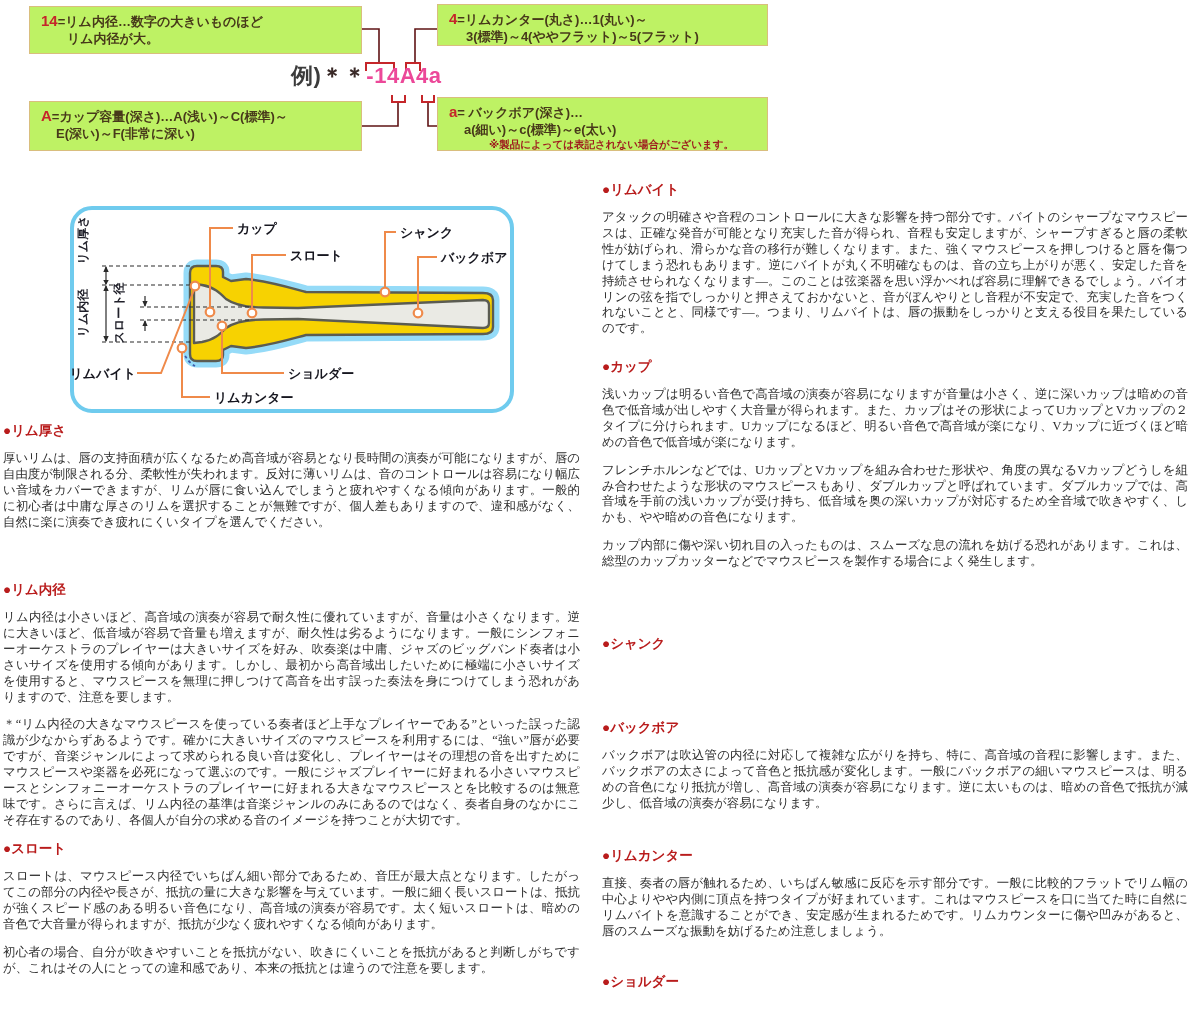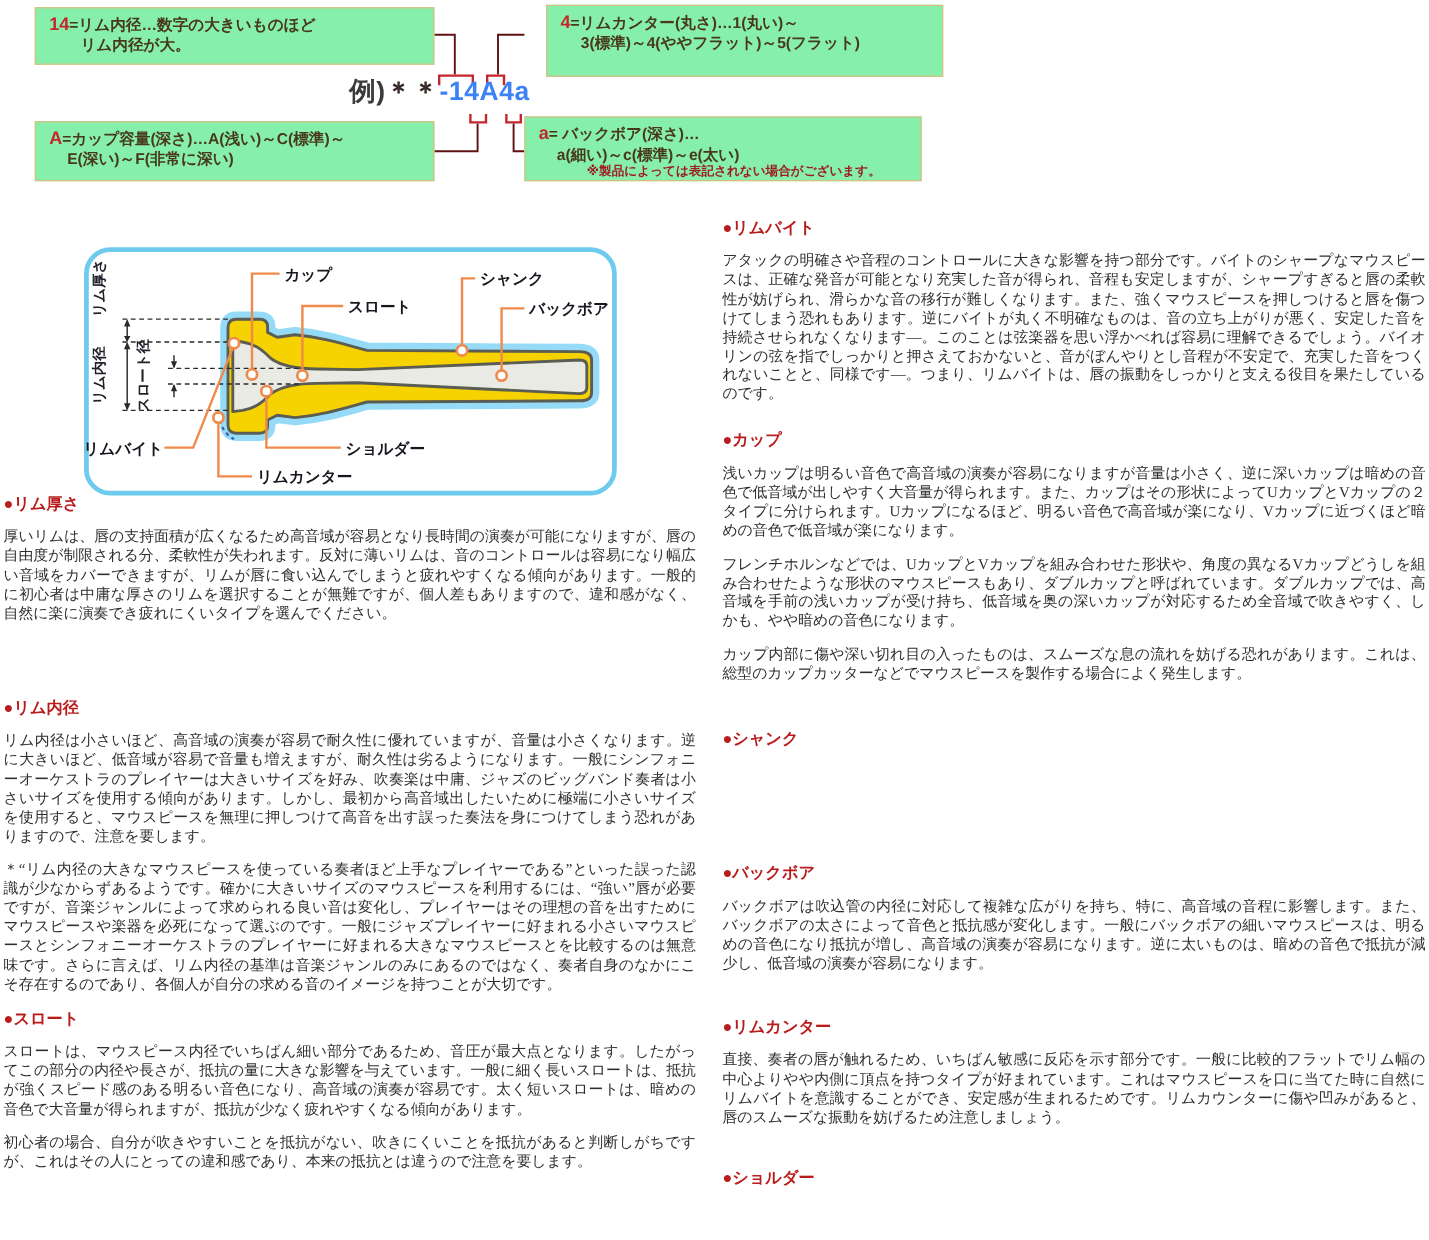--- a/index.html
+++ b/index.html
@@ -3,41 +3,41 @@
 <meta charset="utf-8">
 <style>
   * { box-sizing: border-box; }
   html,body { margin:0; padding:0; }
   body {
     width:1191px; height:1033px; position:relative; background:#ffffff;
     font-family:"Liberation Sans","DejaVu Sans",sans-serif; overflow:hidden;
   }
   
   .legend-box {
-    position:absolute; background:#86efac; border:1px solid #D9BE7E;
+    position:absolute; background:#bef264; border:1px solid #D9BE7E;
     padding:6px 8px 5px 11px; font-size:13px; font-weight:bold;
     color:#47391A; line-height:16.5px; white-space:nowrap;
   }
   .legend-key { color:#C5262A; font-size:15px; }
   .lb1 { left:29px;  top:6px;   width:333px; height:48px; }
-  .lb2 { left:437px; top:4px;   width:331px; height:60px;margin-left:18px; }
+  .lb2 { left:437px; top:4px;   width:331px; height:42px; }
   .lb3 { left:29px;  top:101px; width:333px; height:50px; }
   .lb4 { left:437px; top:97px;  width:331px; height:54px; }
   .ind26 { padding-left:26px; }
   .ind17 { padding-left:17px; }
   .ind15 { padding-left:15px; }
   .legend-note { color:#9E1B1E; font-size:10.5px; line-height:13px; padding-left:15px;text-align:center; }
   
   .formula {
     position:absolute; left:291px; top:61px; font-size:22px; font-weight:bold;
     letter-spacing:0.5px; white-space:nowrap;
   }
   .f-dark  { color:#3B3B3B; }
   .f-stars { color:#3A2A28; }
-  .f-red   { color:#3b82f6; }
+  .f-red   { color:#ec4899; }
   .connector-svg { position:absolute; left:0; top:0; pointer-events:none; }
   
   .diagram-svg { position:absolute; left:66px; top:200px; }
   
   .sec { position:absolute; }
   .col-l { left:3px;   width:577px; }
   .col-r { left:602px; width:586px; }
   .sec h3 {
     margin:0 0 12px 0; font-size:13.5px; line-height:16px;
     font-weight:bold; color:#b91c1c;
@@ -151,21 +151,21 @@
     <text x="171" y="33">カップ</text>
     <text x="224" y="60">スロート</text>
     <text x="334" y="37">シャンク</text>
     <text x="375" y="62">バックボア</text>
     <text x="70" y="178" text-anchor="end">リムバイト</text>
     <text x="222" y="178">ショルダー</text>
     <text x="148" y="202">リムカンター</text>
   </g>
 </svg>
 
-<section class="sec col-l" style="top:412px">
+<section class="sec col-l" style="top:423px">
   <h3>●リム厚さ</h3>
   <p>厚いリムは、唇の支持面積が広くなるため高音域が容易となり長時間の演奏が可能になりますが、唇の自由度が制限される分、柔軟性が失われます。反対に薄いリムは、音のコントロールは容易になり幅広い音域をカバーできますが、リムが唇に食い込んでしまうと疲れやすくなる傾向があります。一般的に初心者は中庸な厚さのリムを選択することが無難ですが、個人差もありますので、違和感がなく、自然に楽に演奏でき疲れにくいタイプを選んでください。</p>
 </section>
 
 <section class="sec col-l" style="top:582px">
   <h3>●リム内径</h3>
   <p>リム内径は小さいほど、高音域の演奏が容易で耐久性に優れていますが、音量は小さくなります。逆に大きいほど、低音域が容易で音量も増えますが、耐久性は劣るようになります。一般にシンフォニーオーケストラのプレイヤーは大きいサイズを好み、吹奏楽は中庸、ジャズのビッグバンド奏者は小さいサイズを使用する傾向があります。しかし、最初から高音域出したいために極端に小さいサイズを使用すると、マウスピースを無理に押しつけて高音を出す誤った奏法を身につけてしまう恐れがありますので、注意を要します。</p>
   <p>＊“リム内径の大きなマウスピースを使っている奏者ほど上手なプレイヤーである”といった誤った認識が少なからずあるようです。確かに大きいサイズのマウスピースを利用するには、“強い”唇が必要ですが、音楽ジャンルによって求められる良い音は変化し、プレイヤーはその理想の音を出すためにマウスピースや楽器を必死になって選ぶのです。一般にジャズプレイヤーに好まれる小さいマウスピースとシンフォニーオーケストラのプレイヤーに好まれる大きなマウスピースとを比較するのは無意味です。さらに言えば、リム内径の基準は音楽ジャンルのみにあるのではなく、奏者自身のなかにこそ存在するのであり、各個人が自分の求める音のイメージを持つことが大切です。</p>
 </section>
 
@@ -180,21 +180,21 @@
   <p>アタックの明確さや音程のコントロールに大きな影響を持つ部分です。バイトのシャープなマウスピースは、正確な発音が可能となり充実した音が得られ、音程も安定しますが、シャープすぎると唇の柔軟性が妨げられ、滑らかな音の移行が難しくなります。また、強くマウスピースを押しつけると唇を傷つけてしまう恐れもあります。逆にバイトが丸く不明確なものは、音の立ち上がりが悪く、安定した音を持続させられなくなります―。このことは弦楽器を思い浮かべれば容易に理解できるでしょう。バイオリンの弦を指でしっかりと押さえておかないと、音がぼんやりとし音程が不安定で、充実した音をつくれないことと、同様です―。つまり、リムバイトは、唇の振動をしっかりと支える役目を果たしているのです。</p>
 </section>
 
 <section class="sec col-r" style="top:359px">
   <h3>●カップ</h3>
   <p>浅いカップは明るい音色で高音域の演奏が容易になりますが音量は小さく、逆に深いカップは暗めの音色で低音域が出しやすく大音量が得られます。また、カップはその形状によってUカップとVカップの２タイプに分けられます。Uカップになるほど、明るい音色で高音域が楽になり、Vカップに近づくほど暗めの音色で低音域が楽になります。</p>
   <p>フレンチホルンなどでは、UカップとVカップを組み合わせた形状や、角度の異なるVカップどうしを組み合わせたような形状のマウスピースもあり、ダブルカップと呼ばれています。ダブルカップでは、高音域を手前の浅いカップが受け持ち、低音域を奥の深いカップが対応するため全音域で吹きやすく、しかも、やや暗めの音色になります。</p>
   <p>カップ内部に傷や深い切れ目の入ったものは、スムーズな息の流れを妨げる恐れがあります。これは、総型のカップカッターなどでマウスピースを製作する場合によく発生します。</p>
 </section>
 
-<section class="sec col-r" style="top:608px">
+<section class="sec col-r" style="top:636px">
   <h3>●シャンク</h3>
 </section>
 
 <section class="sec col-r" style="top:720px">
   <h3>●バックボア</h3>
   <p>バックボアは吹込管の内径に対応して複雑な広がりを持ち、特に、高音域の音程に影響します。また、バックボアの太さによって音色と抵抗感が変化します。一般にバックボアの細いマウスピースは、明るめの音色になり抵抗が増し、高音域の演奏が容易になります。逆に太いものは、暗めの音色で抵抗が減少し、低音域の演奏が容易になります。</p>
 </section>
 
 <section class="sec col-r" style="top:848px">
   <h3>●リムカンター</h3>

